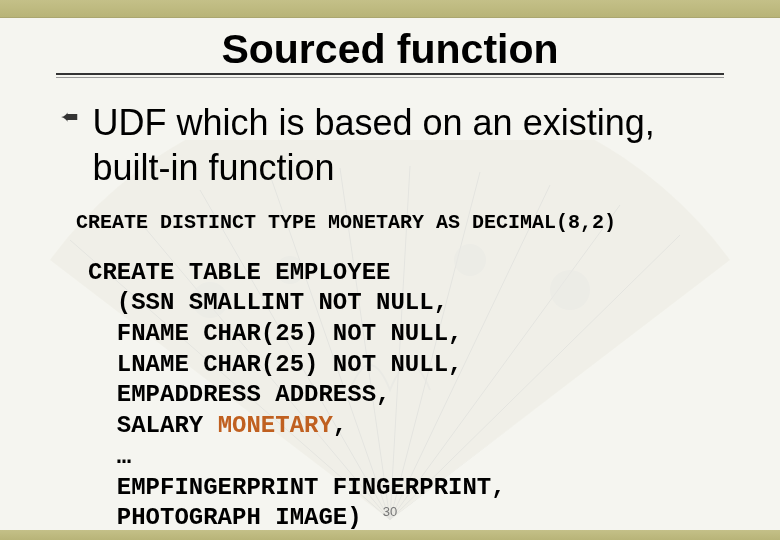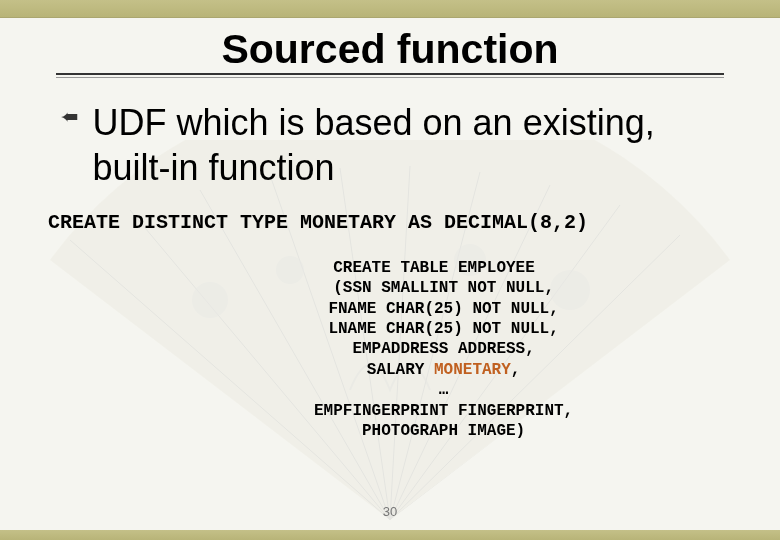--- a/index.html
+++ b/index.html
@@ -68,37 +68,36 @@
     color: #333;
     margin-top: 4px;
     transform: scaleX(-1);
   }
   .bullet-text {
     font-size: 36px;
     line-height: 1.25;
     color: #000;
   }
   .code-block {
-    margin: 20px 0 0 48px;
+    margin: 20px 0 0 76px;
     font-family: "Courier New", Courier, monospace;
     font-size: 20px;
     font-weight: bold;
     line-height: 1.28;
     color: #000;
     white-space: pre;
   }
   .code-block2 {
     margin: 22px 0 0 88px;
     font-family: "Courier New", Courier, monospace;
-    font-size: 16px;
+    font-size: 24px;
     font-weight: bold;
     line-height: 1.28;
     color: #000;
     white-space: pre;
-    text-align: center;
   }
   .highlight {
     color: #c06020;
   }
   .page-number {
     position: absolute;
     bottom: 21px;
     left: 50%;
     transform: translateX(-50%);
     font-size: 13px;

